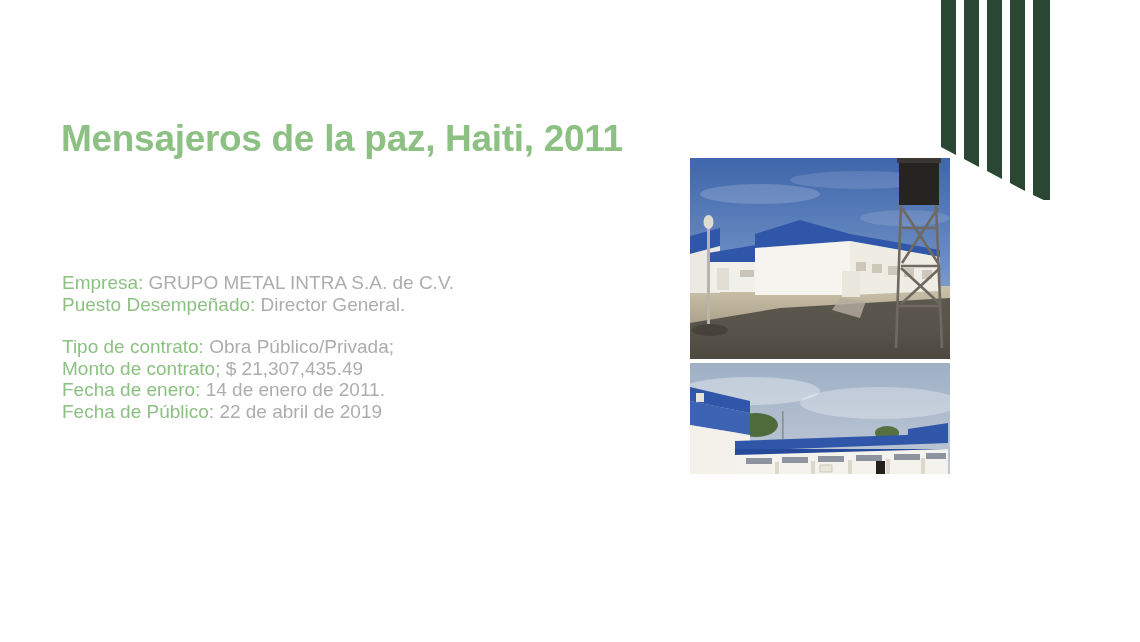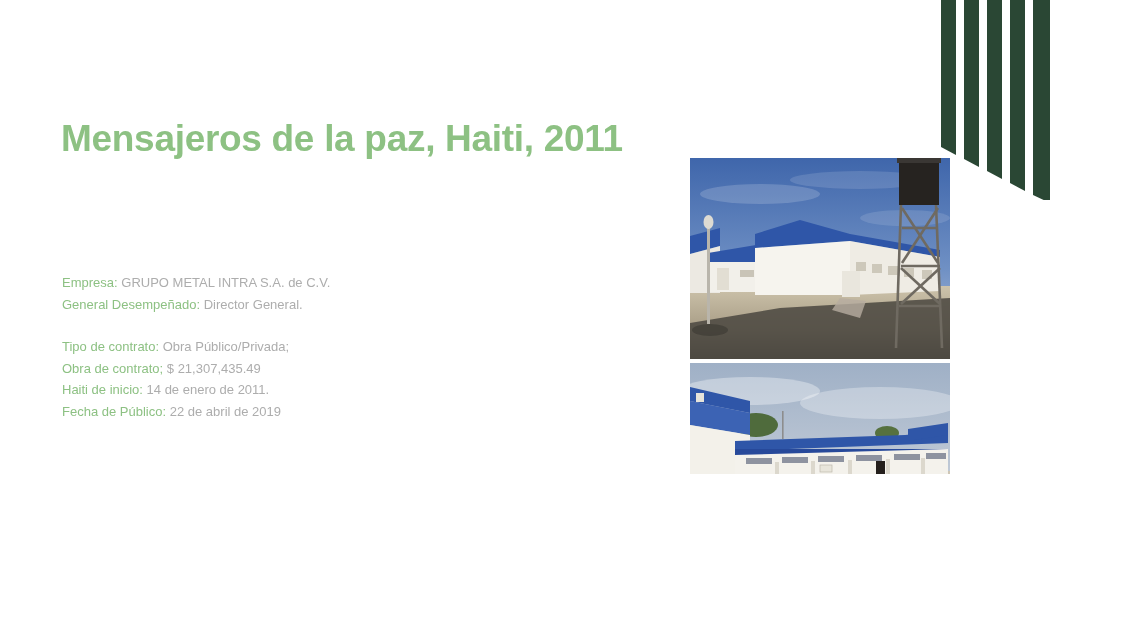--- a/index.html
+++ b/index.html
@@ -73,21 +73,21 @@
   
   #details {
     position: absolute;
     left: 62px;
     top: 272px;
     width: 600px;
   }
   .detail-block { margin: 0 0 21px 0; }
   .detail-block:last-child { margin-bottom: 12px; }
   .detail-line {
-    font-size: 13px;
+    font-size: 19px;
     line-height: 21.5px;
     white-space: nowrap;
   }
   .d-label { color: #8dc183; }
   .d-value { color: #adadad; }
 
   
   .photo {
     position: absolute;
     overflow: hidden;
@@ -117,36 +117,36 @@
   <h1 id="title">Mensajeros de la paz, Haiti, 2011</h1>
 
   <div id="details">
 
     <div class="detail-block">
       <div class="detail-line">
         <span class="d-label">Empresa:</span>
         <span class="d-value">GRUPO METAL INTRA S.A. de C.V.</span>
       </div>
       <div class="detail-line">
-        <span class="d-label">General Desempeñado:</span>
+        <span class="d-label">Puesto Desempeñado:</span>
         <span class="d-value">Director General.</span>
       </div>
     </div>
 
     <div class="detail-block">
       <div class="detail-line">
         <span class="d-label">Tipo de contrato:</span>
         <span class="d-value">Obra Público/Privada;</span>
       </div>
       <div class="detail-line">
-        <span class="d-label">Obra de contrato;</span>
+        <span class="d-label">Monto de contrato;</span>
         <span class="d-value">$ 21,307,435.49</span>
       </div>
       <div class="detail-line">
-        <span class="d-label">Haiti de inicio:</span>
+        <span class="d-label">Fecha de enero:</span>
         <span class="d-value">14 de enero de 2011.</span>
       </div>
       <div class="detail-line">
         <span class="d-label">Fecha de Público:</span>
         <span class="d-value">22 de abril de 2019</span>
       </div>
     </div>
 
   </div>
 

